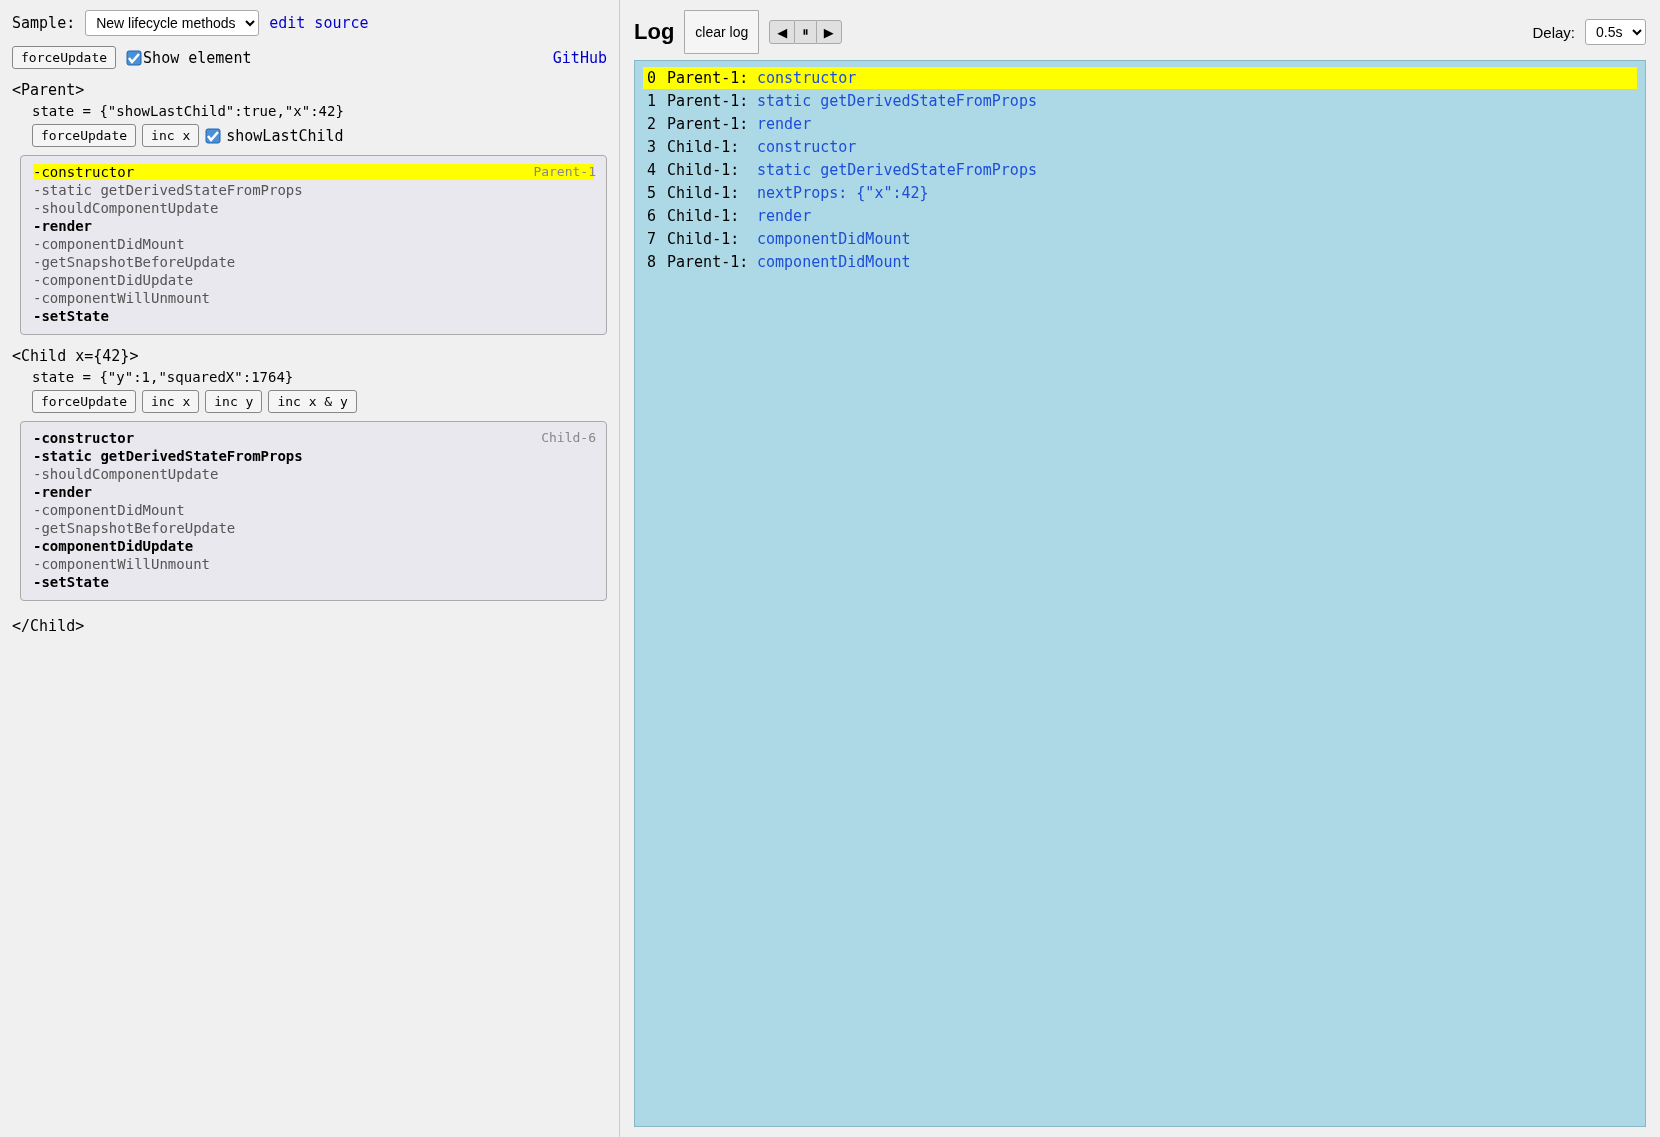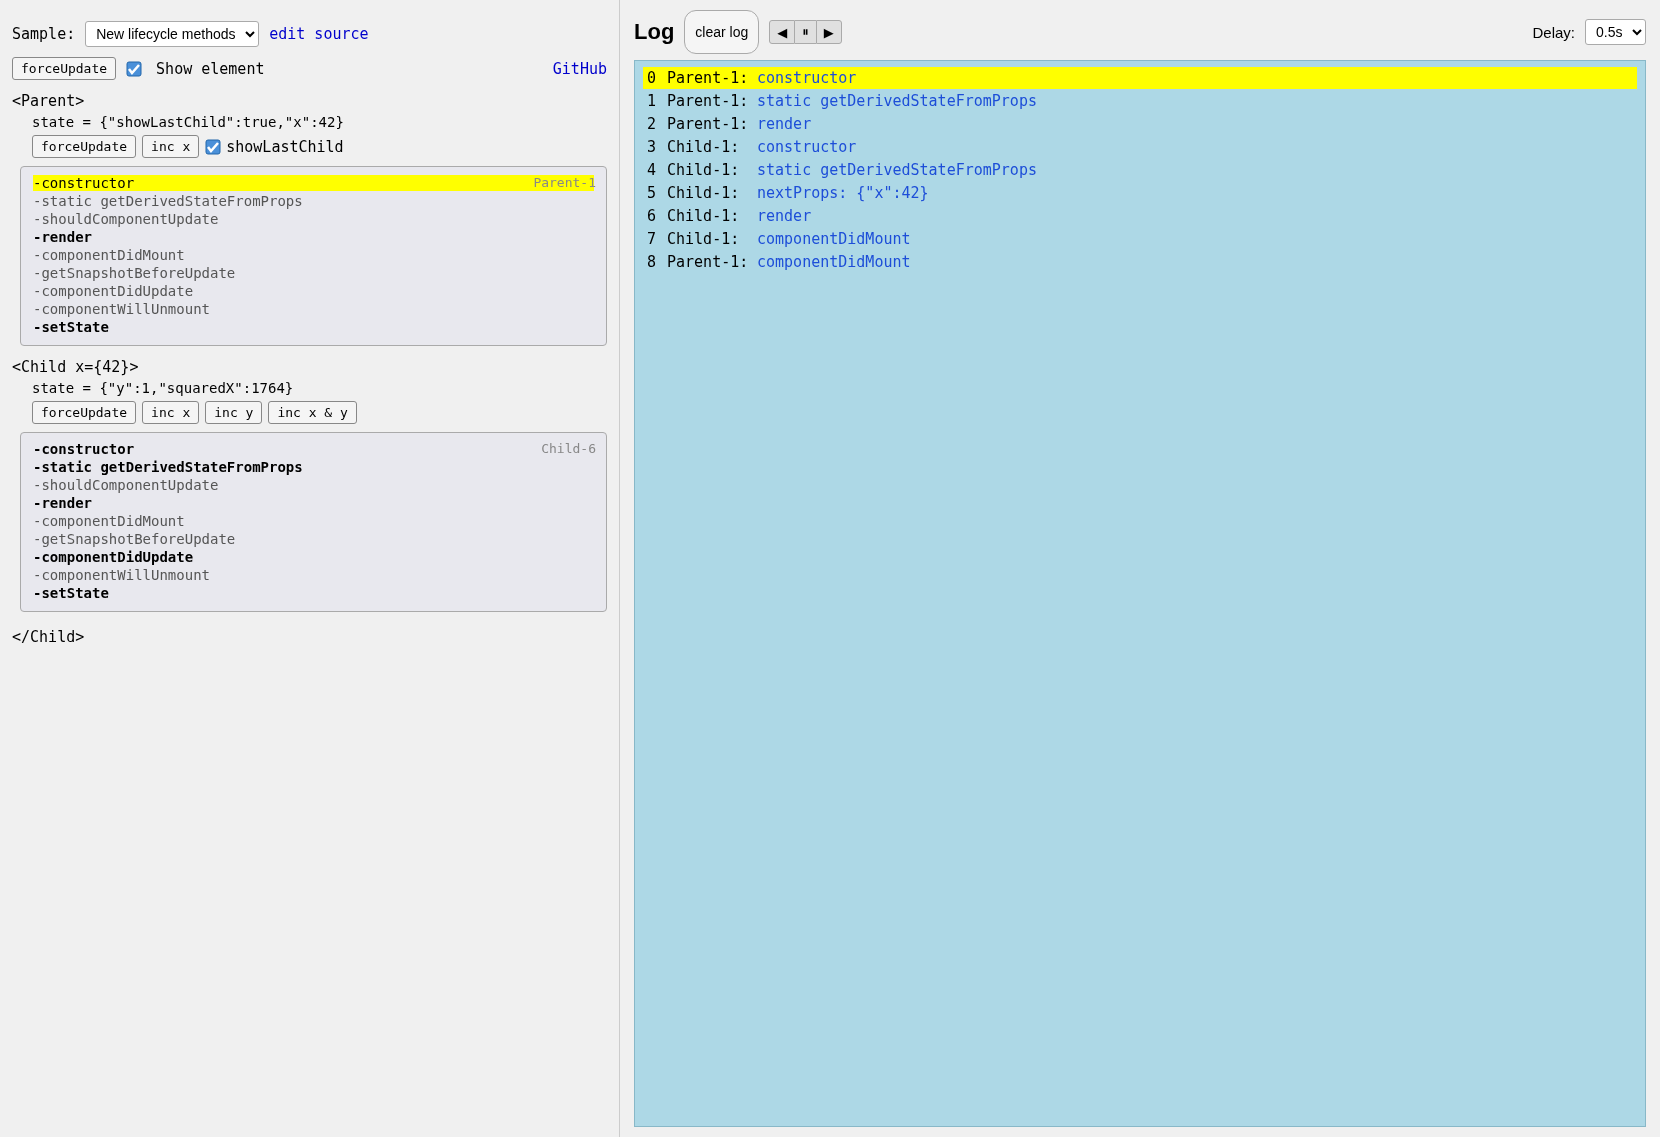--- a/index.html
+++ b/index.html
@@ -9,21 +9,21 @@
       background: #f0f0f0;
       display: flex;
       width: 1660px;
       min-height: 1137px;
     }
 
     
     .left-panel {
       width: 620px;
       background: #f0f0f0;
-      padding: 21px 12px;
+      padding: 10px 12px;
       border-right: 1px solid #ccc;
       overflow-y: auto;
     }
 
     .top-bar {
       display: flex;
       align-items: center;
       gap: 10px;
       margin-bottom: 10px;
       flex-wrap: wrap;
@@ -62,21 +62,21 @@
       padding: 3px 8px;
       border: 1px solid #888;
       background: #f5f5f5;
       border-radius: 3px;
       cursor: pointer;
     }
 
     .show-element-wrapper {
       display: flex;
       align-items: center;
-      gap: 14px;
+      gap: 1px;
       font-size: 15px;
     }
 
     .checkbox-icon {
       width: 16px;
       height: 16px;
       display: inline-block;
     }
 
     .github-link {
@@ -183,21 +183,21 @@
       font-weight: bold;
       font-family: sans-serif;
     }
 
     .clear-log-btn {
       font-family: sans-serif;
       font-size: 14px;
       padding: 13px 10px;
       border: 1px solid #aaa;
       background: #f5f5f5;
-      border-radius: 12px;
+      border-radius: 1px;
       cursor: pointer;
     }
 
     .nav-btn {
       font-size: 13px;
       padding: 3px 7px;
       border: 1px solid #aaa;
       background: #e0e0e0;
       cursor: pointer;
       font-family: sans-serif;

